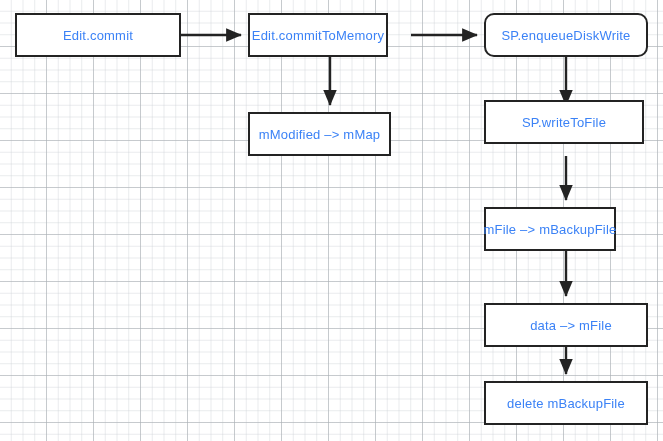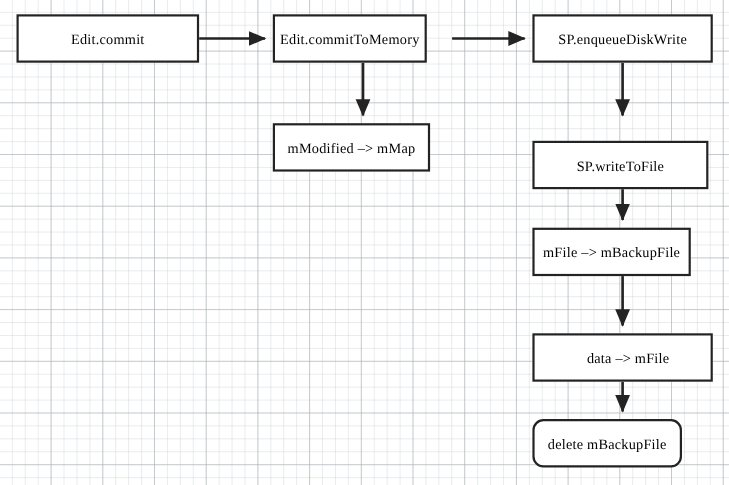--- a/index.html
+++ b/index.html
@@ -27,23 +27,23 @@
     font-family: "Liberation Sans", sans-serif;
   }
   .node {
     position: absolute;
     box-sizing: border-box;
     border: 2.5px solid #232323;
     background: #ffffff;
     display: flex;
     align-items: center;
     justify-content: center;
-    color: #000000;
+    color: #3b82f6;
     font-size: 13px;
-    font-family: Liberation Serif, serif;
+    font-family: Liberation Sans, sans-serif;
     letter-spacing: 0.2px;
     white-space: nowrap;
   }
   .node span {
     display: block;
     line-height: 1;
   }
   svg.edges {
     position: absolute;
     left: 0;
@@ -105,38 +105,38 @@
   </svg>
 
   <div class="node" style="left:15px; top:13px; width:166px; height:44px;">
     <span>Edit.commit</span>
   </div>
 
   <div class="node" style="left:248px; top:13px; width:140px; height:44px;">
     <span>Edit.commitToMemory</span>
   </div>
 
-  <div class="node" style="left:484px; top:13px; width:164px; height:44px;">
+  <div class="node" style="left:484px; top:13px; width:164px; height:44px;border-radius:10px;">
     <span>SP.enqueueDiskWrite</span>
   </div>
 
   <div class="node" style="left:248px; top:112px; width:143px; height:44px;">
     <span>mModified –&gt; mMap</span>
   </div>
 
-  <div class="node" style="left:484px; top:128px; width:160px; height:44px;">
+  <div class="node" style="left:484px; top:100px; width:160px; height:44px;">
     <span>SP.writeToFile</span>
   </div>
 
-  <div class="node" style="left:484px; top:207px; width:144px; height:44px;">
+  <div class="node" style="left:484px; top:207px; width:132px; height:44px;">
     <span>mFile –&gt; mBackupFile</span>
   </div>
 
   <div class="node" style="left:484px; top:303px; width:164px; height:44px;padding-left:10px;">
     <span>data –&gt; mFile</span>
   </div>
 
-  <div class="node" style="left:484px; top:381px; width:136px; height:44px;border-radius:10px;">
+  <div class="node" style="left:484px; top:381px; width:164px; height:44px;">
     <span>delete mBackupFile</span>
   </div>
 
 
 </div>
 
 </body></html>

